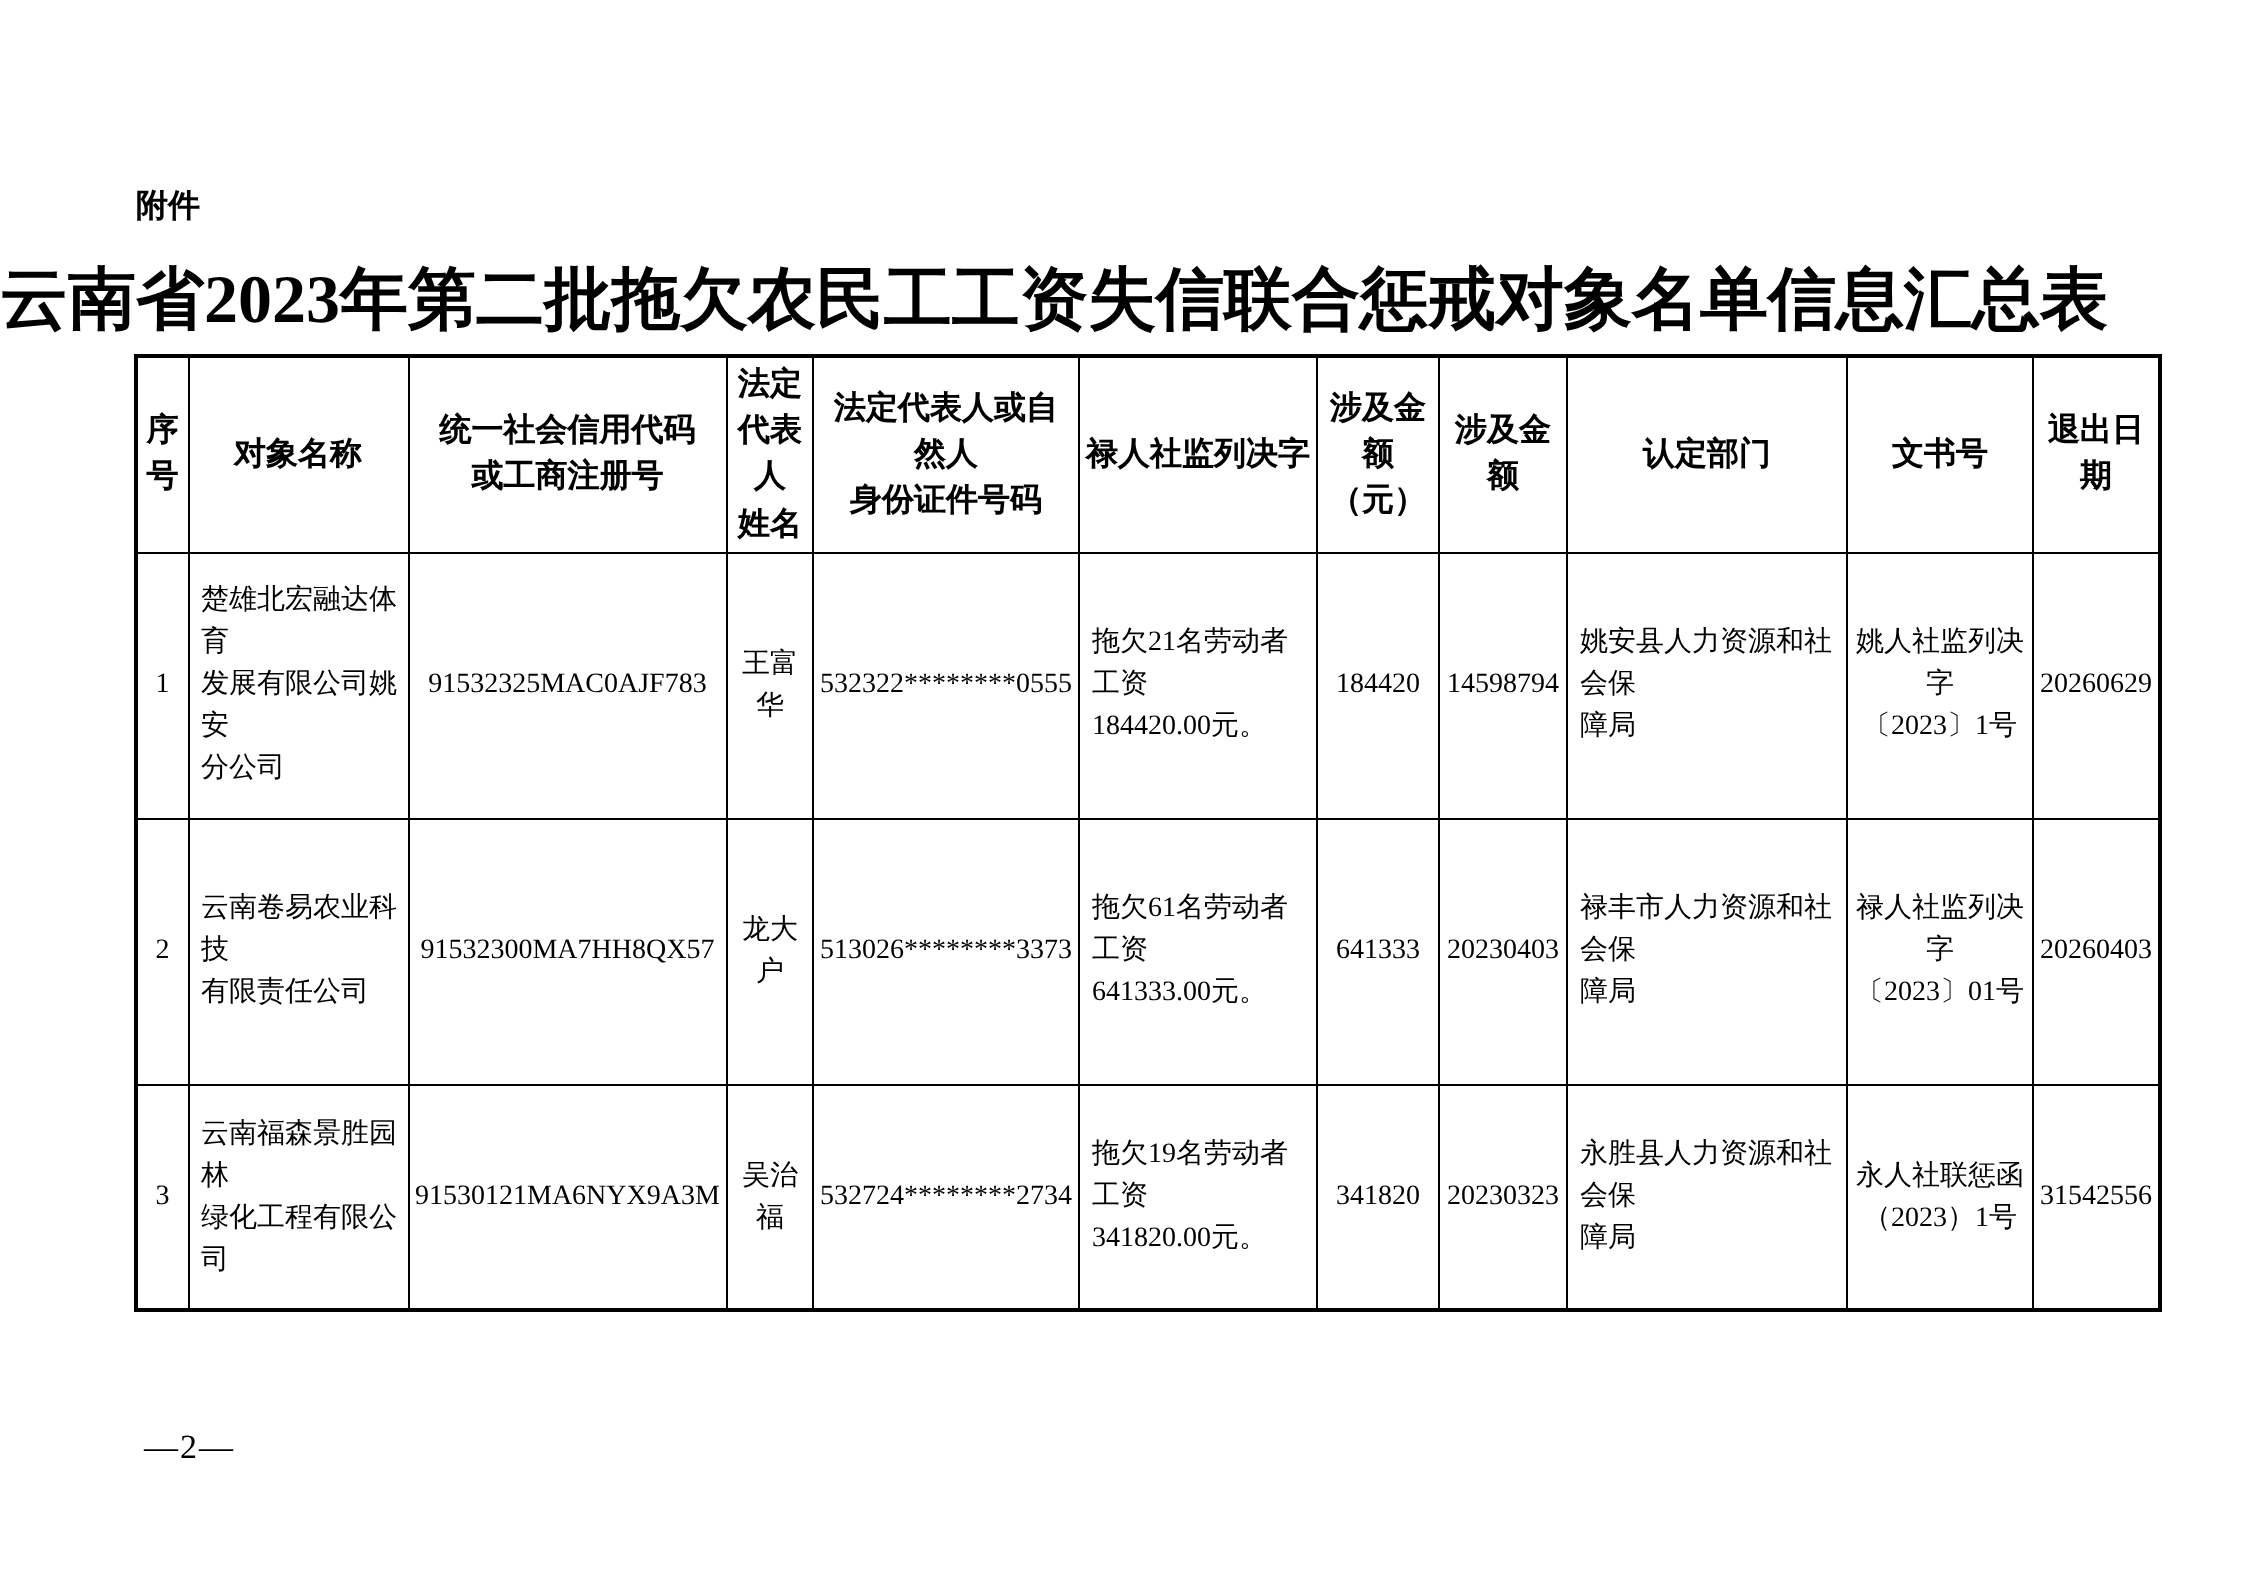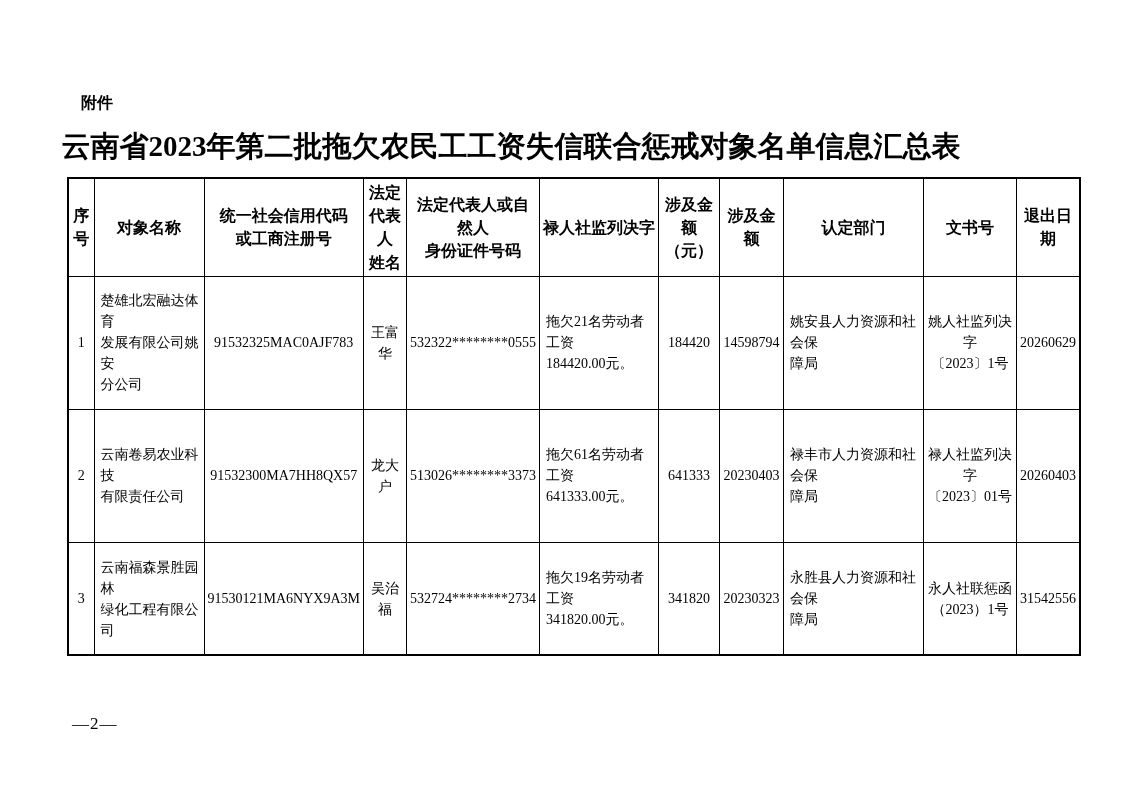--- a/index.html
+++ b/index.html
@@ -13,31 +13,30 @@
     color: #000000;
     overflow: hidden;
   }
   .attachment {
     position: absolute;
     left: 68px;
     top: 93px;
     font-family: "Liberation Sans", "DejaVu Sans", sans-serif;
     font-weight: bold;
     font-size: 16px;
-    margin-left: 13px;
   }
   .title {
     position: absolute;
     left: 0;
     top: 127px;
     width: 1022px;
     text-align: center;
     font-family: "Liberation Serif", "DejaVu Serif", serif;
     font-weight: bold;
-    font-size: 29px;
+    font-size: 34px;
     letter-spacing: 0px;
     white-space: nowrap;
   }
   table.doc-table {
     position: absolute;
     left: 67px;
     top: 177px;
     border-collapse: collapse;
     table-layout: fixed;
     border: 2px solid #000;

